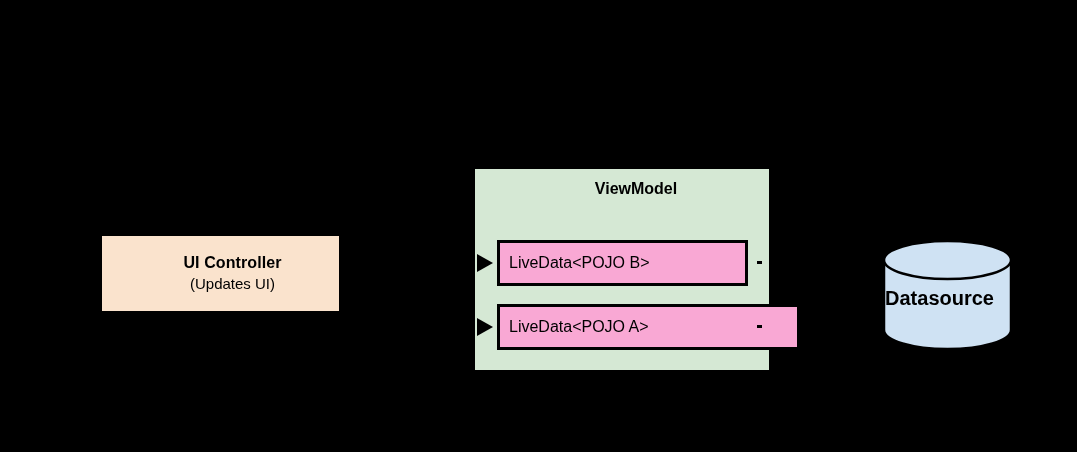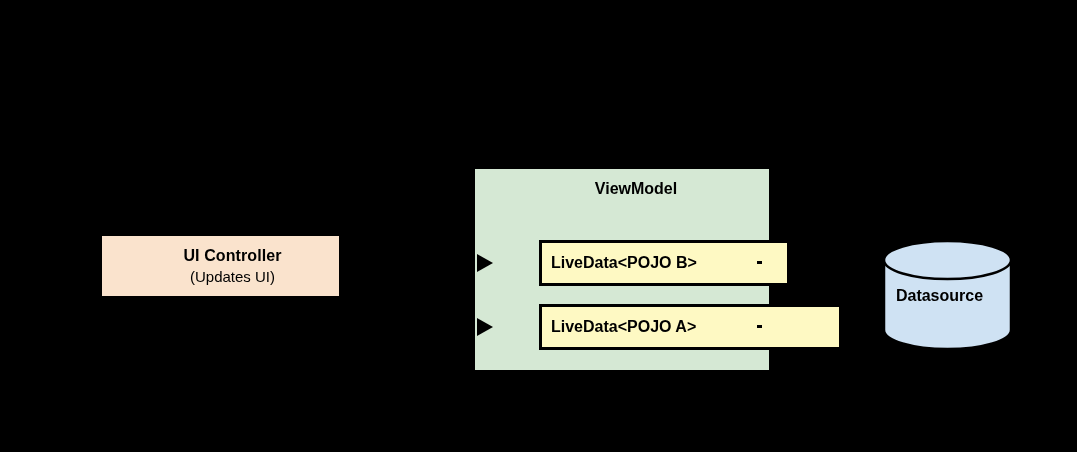--- a/index.html
+++ b/index.html
@@ -48,21 +48,21 @@
     width: 230px;
     height: 98px;
     background: #d5e8d4;
   }
 
   
   #ui-controller {
     left: 102px;
     top: 236px;
     width: 237px;
-    height: 60px;
+    height: 75px;
     background: #fae3cd;
     padding-left: 24px;
   }
 
   
   #viewmodel {
     left: 475px;
     top: 169px;
     width: 294px;
     height: 201px;
@@ -78,30 +78,29 @@
     font-weight: bold;
     font-size: 16px;
     color: #000000;
     margin-left: 28px;
   }
 
   
   .livedata {
     position: absolute;
     box-sizing: border-box;
-    background: #fef9c3;
+    background: #f9a8d4;
     border: 3px solid #000000;
     display: flex;
     align-items: center;
     padding-left: 9px;
-    font-weight: bold;
+    font-weight: normal;
     font-size: 16px;
     color: #000000;
     white-space: nowrap;
-    margin-left: 42px;
   }
   #livedata-b {
     left: 22px;
     top: 71px;
     width: 251px;
     height: 46px;
   }
   #livedata-a {
     left: 22px;
     top: 135px;
@@ -144,21 +143,21 @@
     width: 131px;
     height: 110px;
   }
   #datasource .ds-label {
     position: absolute;
     left: 0;
     right: 16px;
     top: 47px;
     text-align: center;
     font-weight: bold;
-    font-size: 16px;
+    font-size: 20px;
     color: #000000;
     pointer-events: none;
   }
 </style>
 </head>
 <body>
 
 <div id="canvas">
 
 

